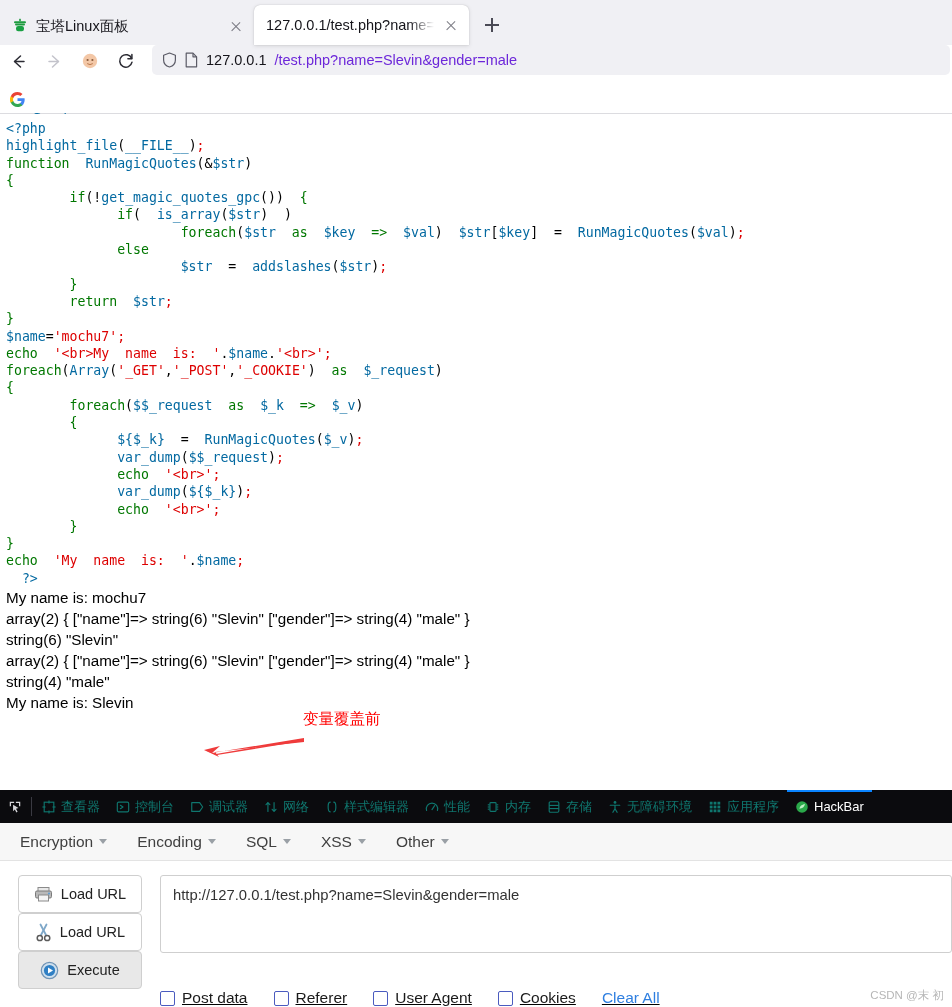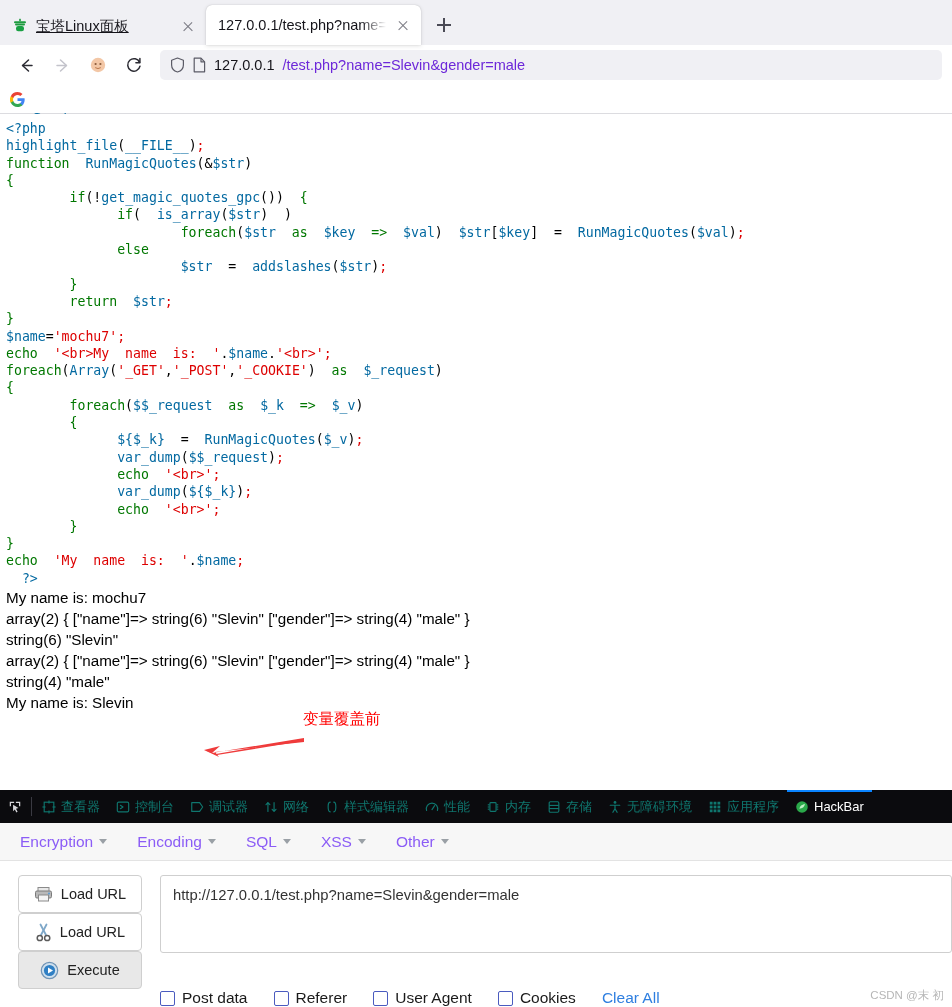--- a/index.html
+++ b/index.html
@@ -16,21 +16,21 @@
     height: 45px; background: #f0f0f4;
     display: flex; align-items: flex-end; padding-left: 0;
     position: relative; flex: 0 0 45px;
   }
   .tab {
     height: 38px; display: flex; align-items: center;
     padding: 0 9px 0 12px; gap: 8px; border-radius: 6px 6px 0 0;
     font-size: 14.5px; color: #15141a; position: relative;
     margin-bottom: 0;
   }
-  .tab.inactive { width: 206px; background: transparent; text-decoration: underline; }
+  .tab.inactive { width: 254px; background: transparent; }
   .tab.active {
     width: 215px; background: #ffffff;
     box-shadow: 0 0 1px rgba(0,0,0,.25), 0 1px 4px rgba(0,0,0,.12);
     border-radius: 6px 6px 0 0; height: 40px;
   }
   .tab-title {
     flex: 1 1 auto; white-space: nowrap; overflow: hidden;
     font-size: 14.5px; color: #15141a;
   }
   .tab.active .tab-title {
@@ -52,22 +52,22 @@
     position: relative;
   }
   .newtab::before, .newtab::after {
     content: ""; position: absolute; background: #4a4a55;
   }
   .newtab::before { left: 10px; top: 16.2px; width: 14px; height: 1.6px; }
   .newtab::after  { left: 16.2px; top: 10px; width: 1.6px; height: 14px; }
 
   
   .navbar {
-    height: 40px; background: #ffffff; display: flex; align-items: center;
-    padding: 0 10px; gap: 4px; flex: 0 0 40px;
+    height: 40px; background: #ffffff; display: flex; align-items: flex-start;
+    padding: 0 2px; gap: 4px; flex: 0 0 40px;
   }
   .navbtn {
     width: 32px; height: 32px; border-radius: 5px;
     display: flex; align-items: center; justify-content: center;
   }
   .urlbar {
     flex: 1 1 auto; height: 30px; background: #f0f0f4; border-radius: 5px;
     display: flex; align-items: center; gap: 8px; padding: 0 10px;
     margin-left: 6px; font-size: 14.5px;
   }
@@ -127,21 +127,21 @@
   }
   .dt-ico { width: 14px; height: 14px; display: block; }
 
   
   .hackbar { flex: 0 0 auto; background: #ffffff; }
   .hb-menubar {
     height: 38px; background: #f7f7f7; border-bottom: 1px solid #e3e3e3;
     display: flex; align-items: center; padding-left: 20px; gap: 30px;
   }
   .hb-menu {
-    font-size: 15.5px; color: #8b5cf6; display: flex; align-items: center; gap: 6px;
+    font-size: 15.5px; color: #404040; display: flex; align-items: center; gap: 6px;
   }
   .caret {
     width: 0; height: 0; border-left: 4px solid transparent;
     border-right: 4px solid transparent; border-top: 5px solid #9aa0a6;
     display: inline-block;
   }
   .hb-body { display: flex; padding: 14px 0 0 18px; gap: 18px; }
   .hb-buttons { display: flex; flex-direction: column; width: 124px; }
   .hb-btn {
     height: 38px; border: 1px solid #cfcfcf; border-radius: 4px;
@@ -149,21 +149,21 @@
     gap: 8px; font-size: 14.5px; color: #222;
   }
   .hb-btn.execute { background: #e8e8e8; }
   .hb-right { flex: 1 1 auto; padding-right: 0; }
   .hb-textarea {
     width: 100%; height: 78px; border: 1px solid #cfcfcf; border-radius: 3px;
     background: #fff; padding: 10px 12px; font-size: 14.8px; color: #333;
     font-family: "Liberation Sans", sans-serif; resize: none; outline: none;
     line-height: 19px;
   }
-  .hb-checks { display: flex; align-items: center; gap: 0; margin-top: 32px; }
+  .hb-checks { display: flex; align-items: center; gap: 0; margin-top: 32px; text-decoration: underline; }
   .hb-check { display: flex; align-items: center; gap: 7px; margin-right: 26px; }
   .cbox {
     width: 15px; height: 15px; border: 1.6px solid #4a5bbf; border-radius: 2px;
     background: #fff; display: inline-block;
   }
   .hb-check-label { font-size: 15.5px; color: #1a1a1a; }
   .clear-all { font-size: 15.5px; color: #2f7fe0; }
   .watermark {
     position: absolute; right: 8px; bottom: 4px;
     font-size: 11.5px; color: #b6b6b6; white-space: nowrap;

